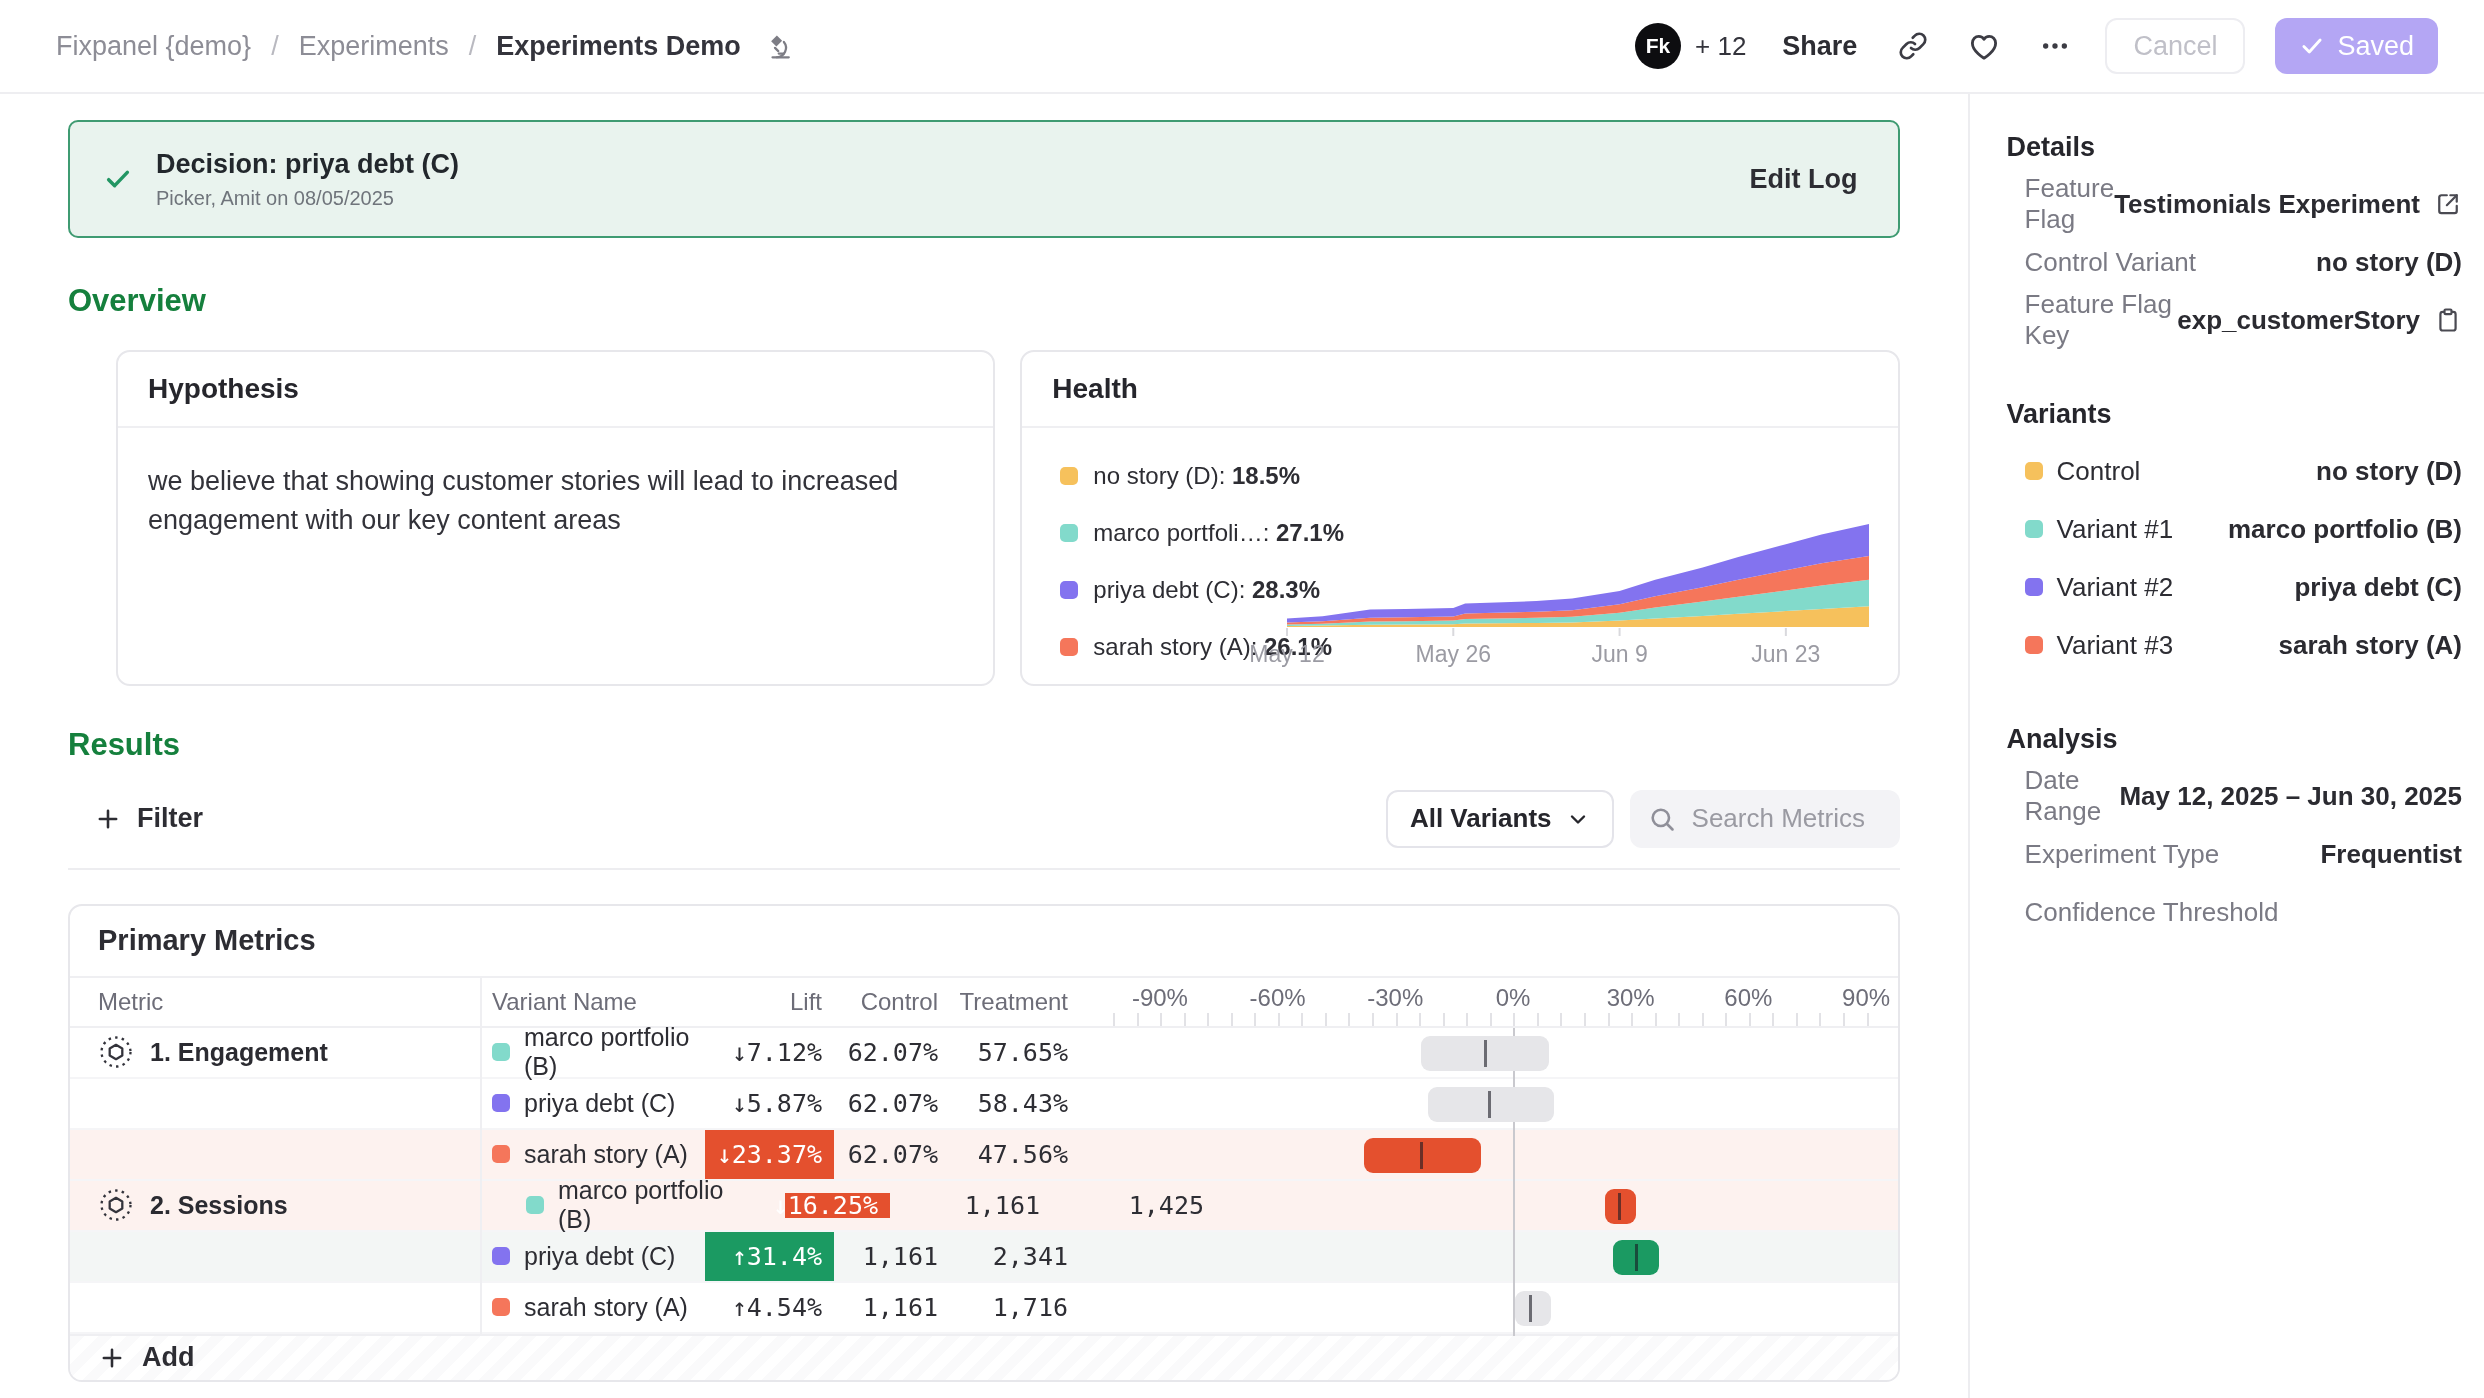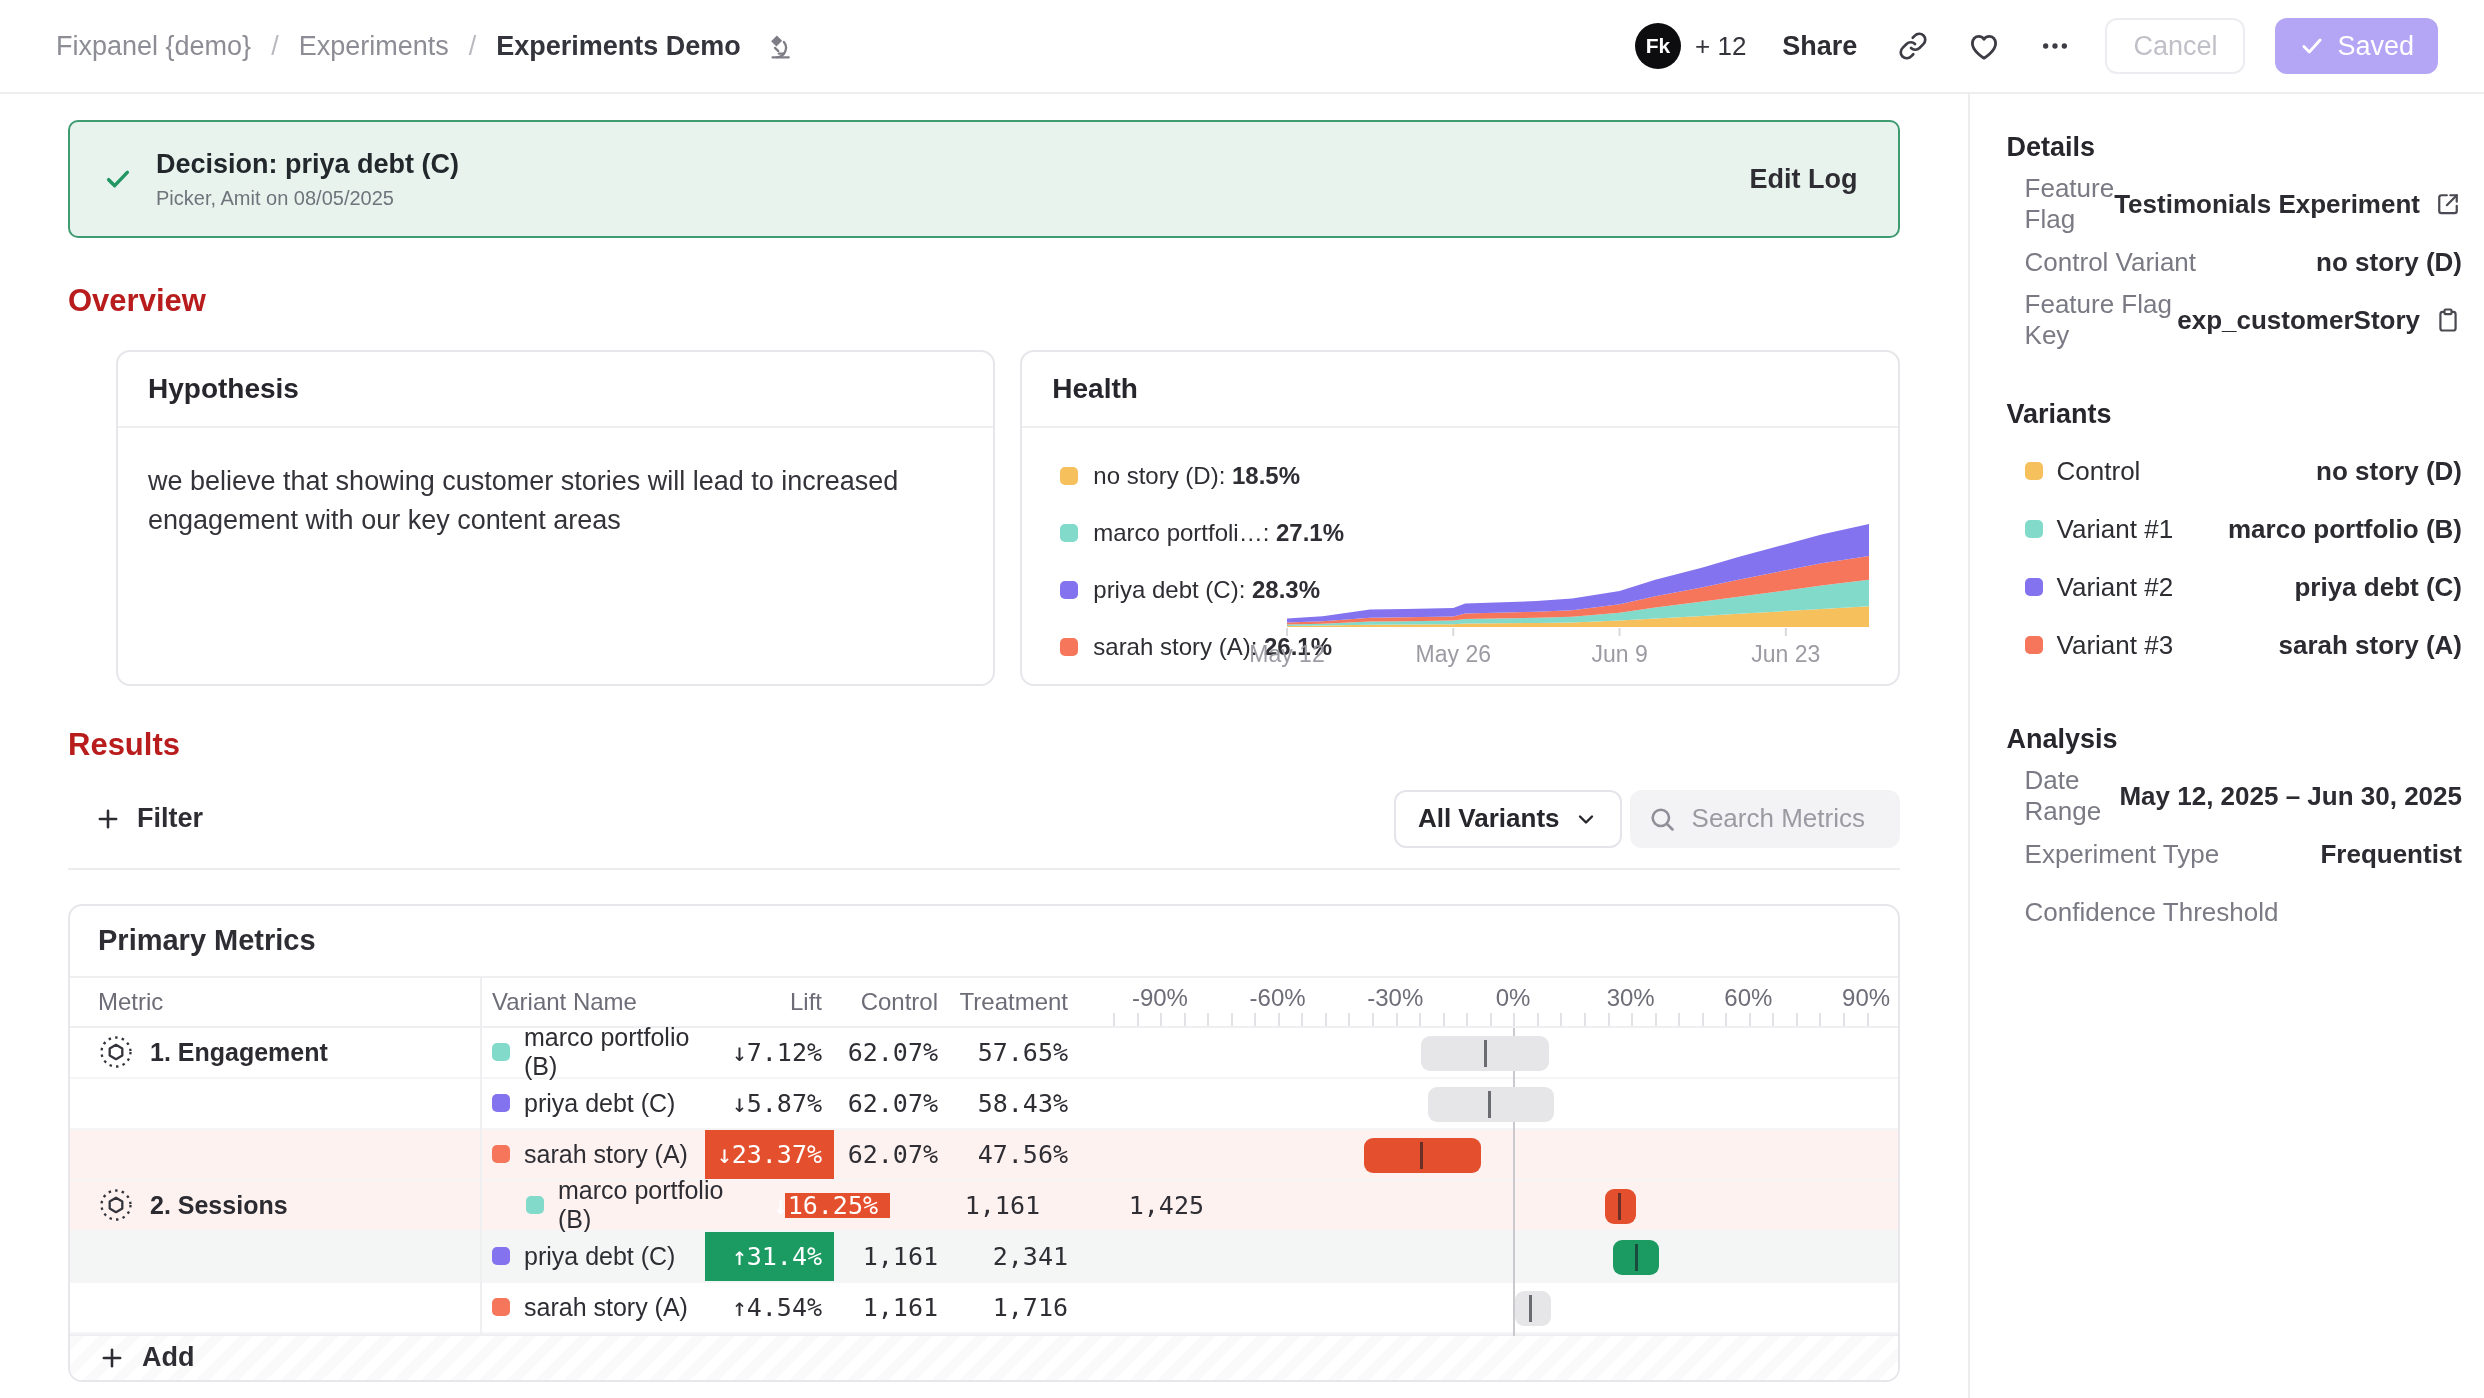--- a/index.html
+++ b/index.html
@@ -39,42 +39,42 @@
 
   
   .banner { height:118px; border:2px solid #3f9b72; border-radius:10px; background:#e9f3ee;
             display:flex; align-items:center; padding:0 40px 0 32px; }
   .banner-check { color:#229663; flex:0 0 auto; }
   .banner-text { margin-left:22px; }
   .banner-title { font-size:27px; font-weight:bold; color:#22272c; }
   .banner-sub { font-size:20px; color:#6f747b; margin-top:7px; }
   .banner-action { margin-left:auto; font-size:27px; font-weight:600; color:#2d2d33; cursor:pointer; }
 
-  .h2 { font-size:31px; font-weight:bold; color:#b91c1c; line-height:38px; }
+  .h2 { font-size:31px; font-weight:bold; color:#15803d; line-height:38px; }
   .overview-h { margin-top:44px; }
   .results-h { margin-top:40px; }
 
   
   .cards { display:flex; gap:25px; margin-top:30px;margin-left:48px; }
   .card { flex:1; border:2px solid #e7e7eb; border-radius:14px; height:336px; background:#fff; overflow:hidden; }
   .card-header { height:76px; border-bottom:2px solid #efeff2; display:flex; align-items:center;
                  padding:0 30px; font-size:28px; font-weight:bold; color:#26262c; }
   .hyp-body { padding:34px 30px; font-size:27px; line-height:1.45; color:#33333a; max-width:900px; }
   .health-body { position:relative; height:256px; }
   .legend { position:absolute; left:38px; top:34px; display:flex; flex-direction:column; gap:29px; }
   .legend-item { display:flex; align-items:center; gap:15px; font-size:24px; color:#2d2d33; white-space:nowrap; }
   .swatch { width:18px; height:18px; border-radius:5px; flex:0 0 auto; }
   .legend-item b { font-weight:bold; }
   .health-chart { position:absolute; right:29px; bottom:20px; overflow:visible; }
 
   
   .filter-row { display:flex; align-items:center; margin-top:24px; height:58px; }
   .filter-btn { display:flex; align-items:center; gap:15px; font-size:27px; font-weight:600; color:#2d2d33;
                 background:none; border:none; font-family:inherit; cursor:pointer; margin-left:20px; }
-  .right-controls { margin-left:auto; display:flex; gap:8px; }
+  .right-controls { margin-left:auto; display:flex; gap:16px; }
   .variants-btn { height:58px; border:2px solid #e4e4ea; border-radius:12px; padding:0 22px; background:#fff;
                   display:flex; align-items:center; gap:14px; font-size:26px; font-weight:bold; color:#26262c;
                   font-family:inherit; cursor:pointer; }
   .search-box { height:58px; width:270px; background:#f3f3f6; border-radius:12px; display:flex;
                 align-items:center; padding:0 18px; gap:14px; color:#8f8f99; }
   .search-box input { border:none; background:transparent; outline:none; font-size:26px; color:#2d2d33;
                       width:100%; font-family:inherit; }
   .search-box input::placeholder { color:#9a9aa2; }
   .results-divider { height:2px; background:#ededf0; margin-top:20px; }
 

